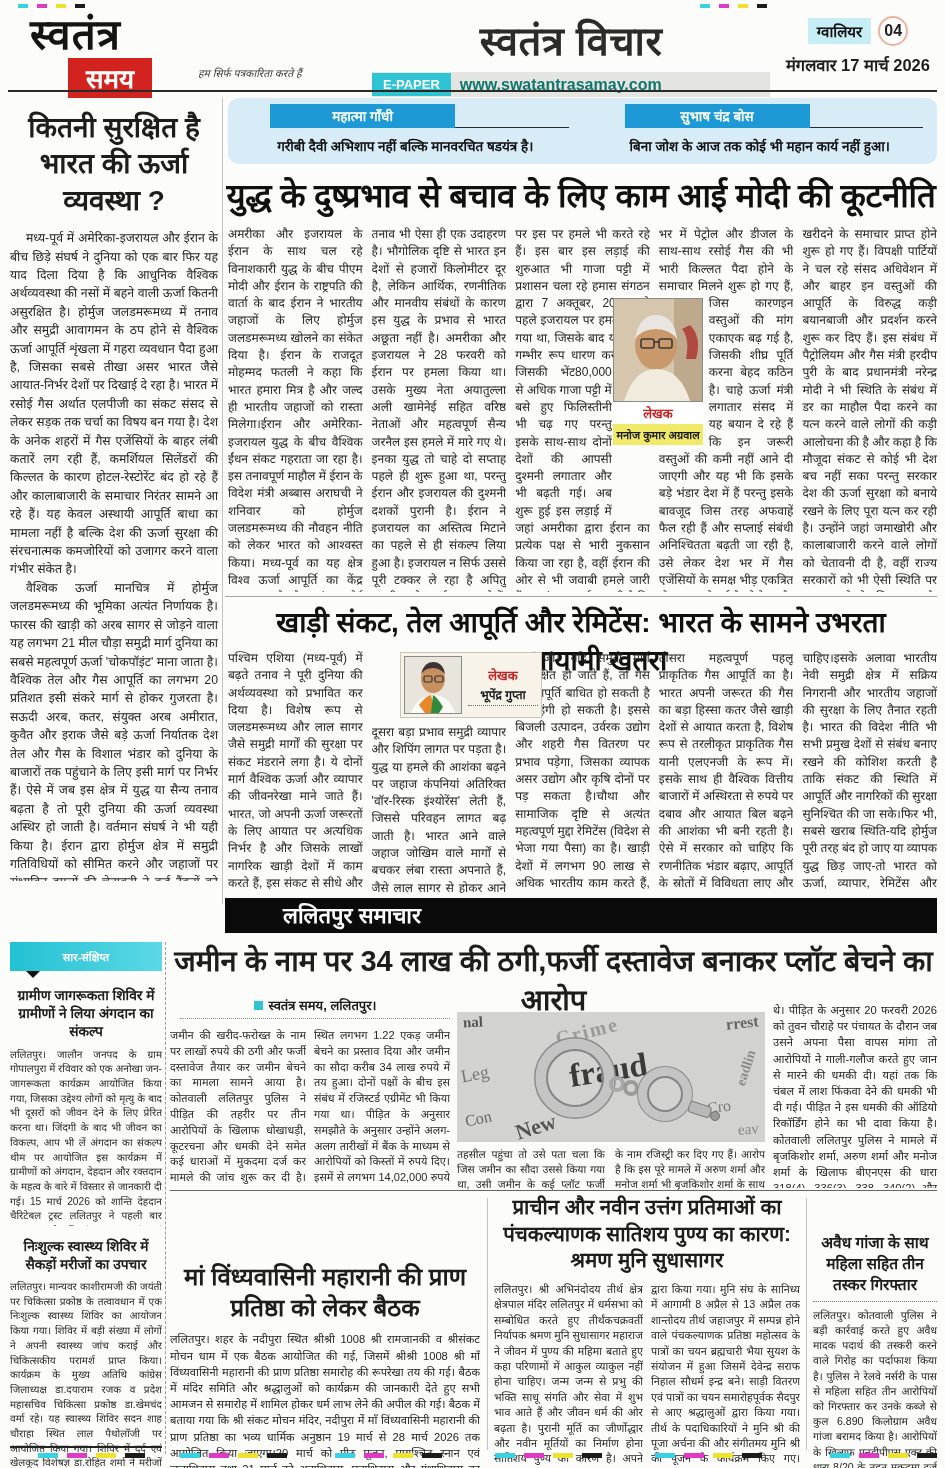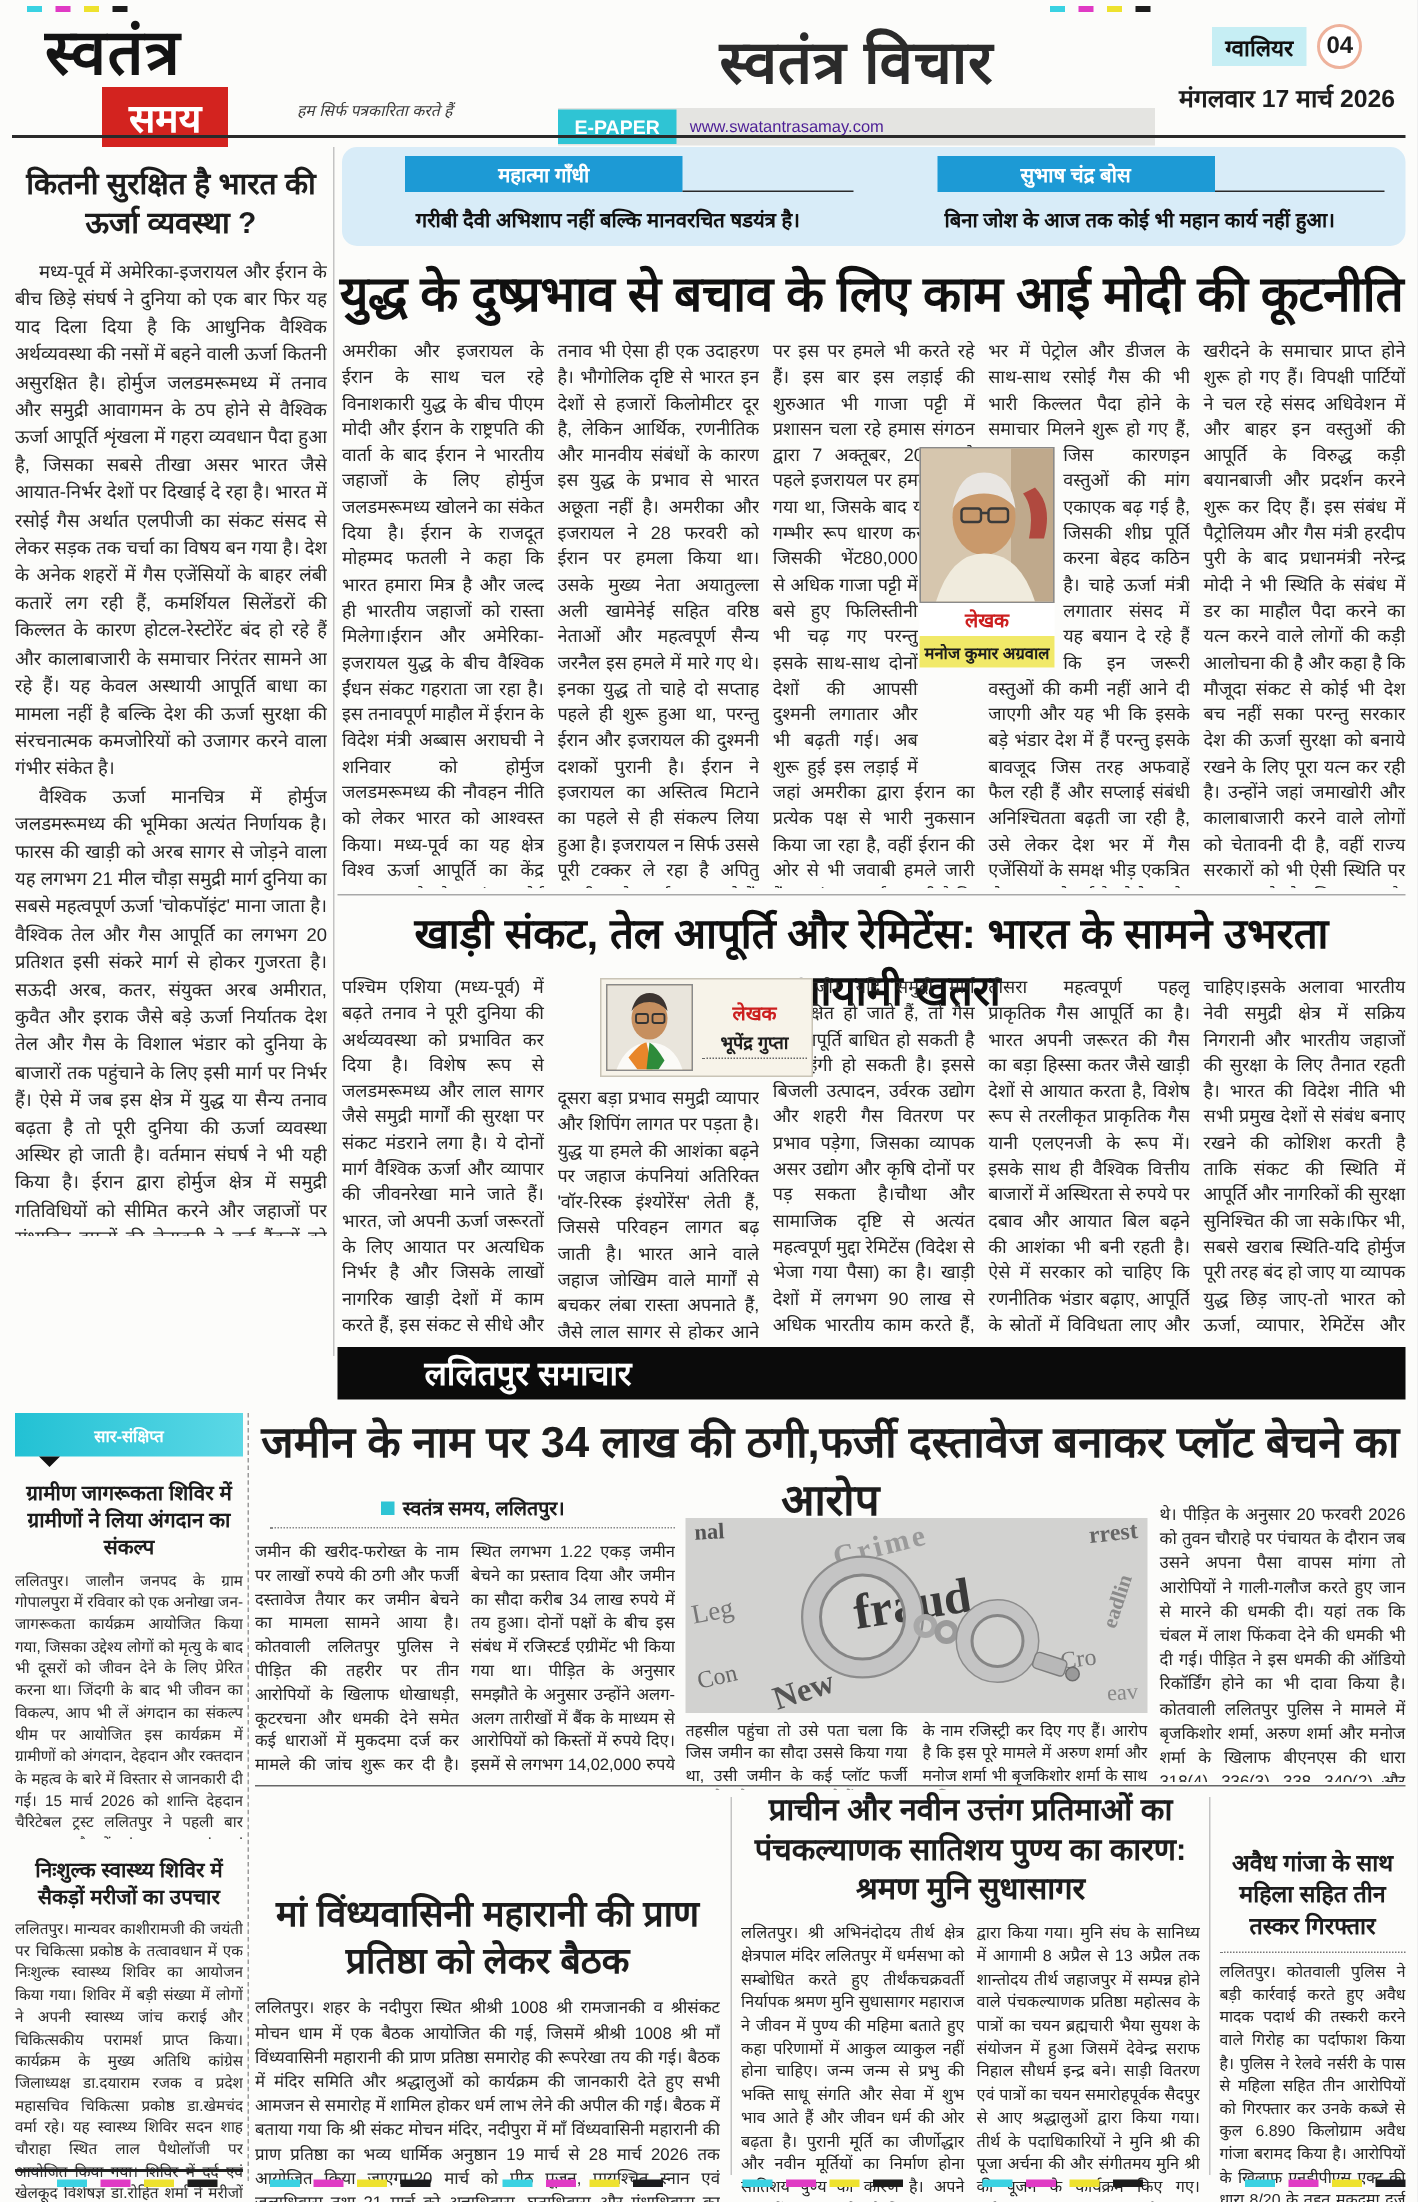--- a/index.html
+++ b/index.html
@@ -13,36 +13,36 @@
   .jt { text-align:justify; }
   .hide-over { overflow:hidden; }
 
   
   .logo-top { font-size:42px; font-weight:800; letter-spacing:1px; color:#141414; line-height:46px; }
   .logo-bottom { display:inline-block; background:#d3231f; color:#fff; font-weight:800; font-size:26px; padding:2px 18px; margin-left:38px; }
   .tagline { font-size:10.5px; font-style:italic; color:#3a3a3a; white-space:nowrap; }
   .center-title { font-size:40px; font-weight:800; text-align:center; color:#2b2b2b; letter-spacing:0.5px; }
   .graybar { margin-top:5px; height:25px; background:#e4e4e1; display:flex; align-items:center; }
   .epaper-badge { background:#2fc4d4; color:#fff; font-weight:700; font-size:13px; padding:4px 11px; }
-  .site-url { font-size:11px; font-weight:400; color:#4c1d95; margin-left:9px; }
+  .site-url { font-size:16px; font-weight:700; color:#0f766e; margin-left:9px; }
   .city-chip { background:#c6eef4; color:#111; font-weight:800; font-size:15px; padding:3px 9px; }
   .page-circle { width:30px; height:30px; border:2px solid #eeb29c; border-radius:50%; background:#fff;
                  font-weight:800; font-size:16px; display:flex; align-items:center; justify-content:center; }
   .date-line { font-size:16.5px; font-weight:800; text-align:center; margin-top:7px; white-space:nowrap; }
   .head-rule { border-top:2px solid #2a2a2a; }
 
   
   .marks { display:flex; gap:9px; }
   .mark { width:20px; height:5px; }
   .marks.small .mark { width:10px; height:4px; gap:4px; }
   .m-c { background:#3ad2e2; } .m-m { background:#e03ac4; } .m-y { background:#eee22e; } .m-k { background:#1c1c1c; }
 
   
   .ed-box { border:2px solid #191919; text-align:center; font-size:40px; font-weight:800; padding:8px 0 10px; background:#fff; }
-  .ed-head { font-size:20px; font-weight:800; text-align:center; line-height:1.3; margin-top:12px; }
+  .ed-head { font-size:28px; font-weight:800; text-align:center; line-height:1.3; margin-top:12px; }
   .ed-body { margin-top:10px; font-size:12.3px; line-height:18.4px; color:#262626; }
   .ed-body p { text-indent:16px; margin:0; }
   .vrule { border-left:1px solid #c3c3c3; }
   .vrule-d { border-left:1px dashed #9a9a9a; }
 
   
   .quote-panel { background:#d8ecf8; border-radius:10px; display:flex; }
   .q-cell { flex:1; padding:0 14px; }
   .q-row { display:flex; align-items:flex-end; height:25px; }
   .q-label { background:#1d9ad5; color:#fff; font-weight:700; font-size:13.5px; text-align:center; width:185px; margin-left:28px; padding:3px 0; }

